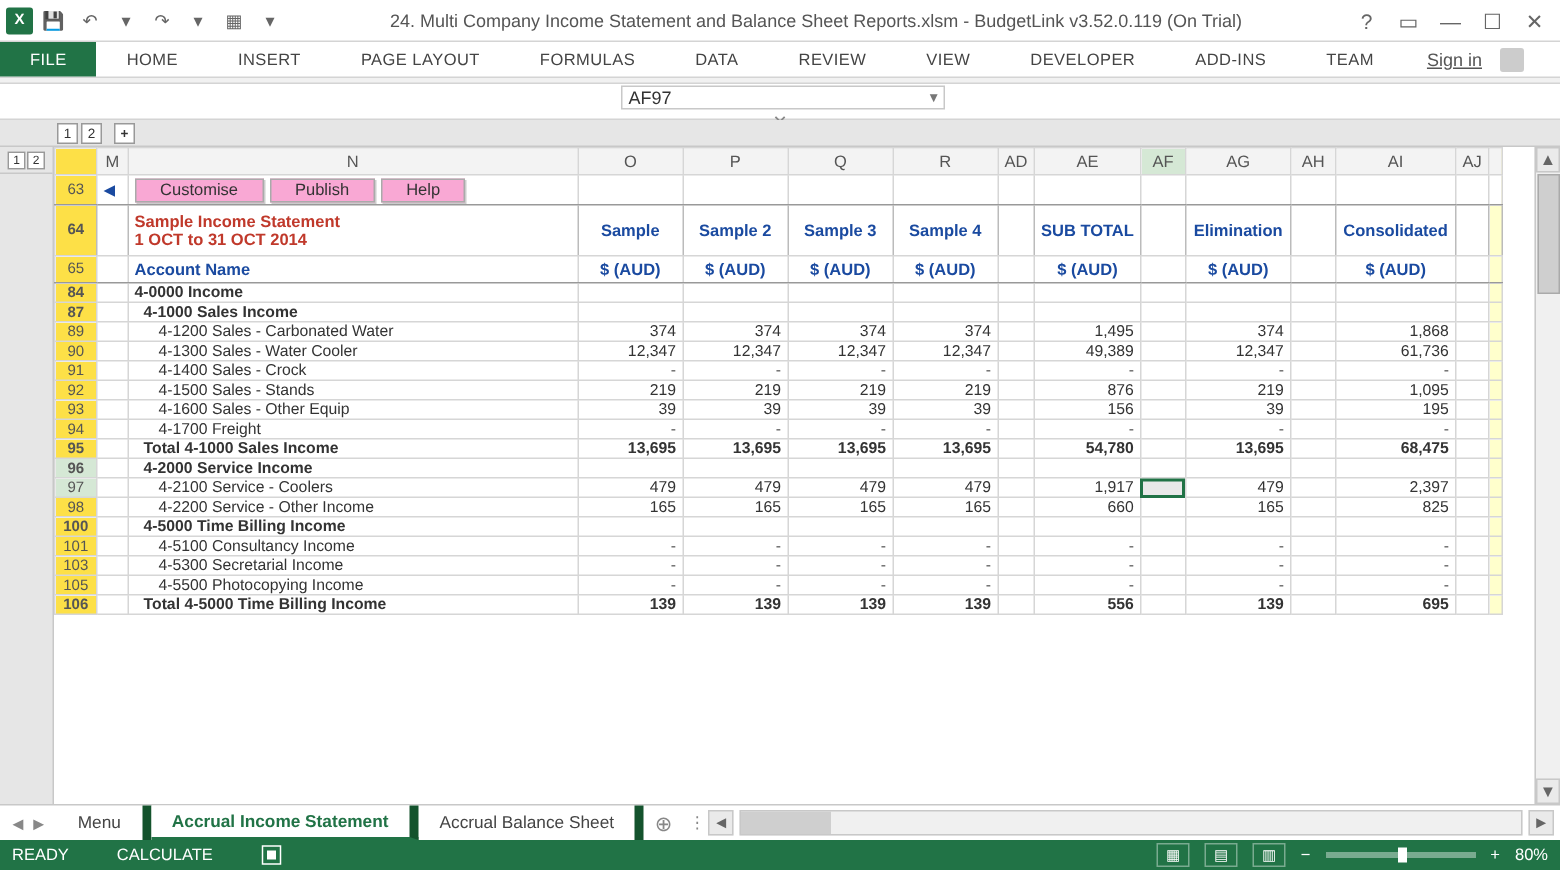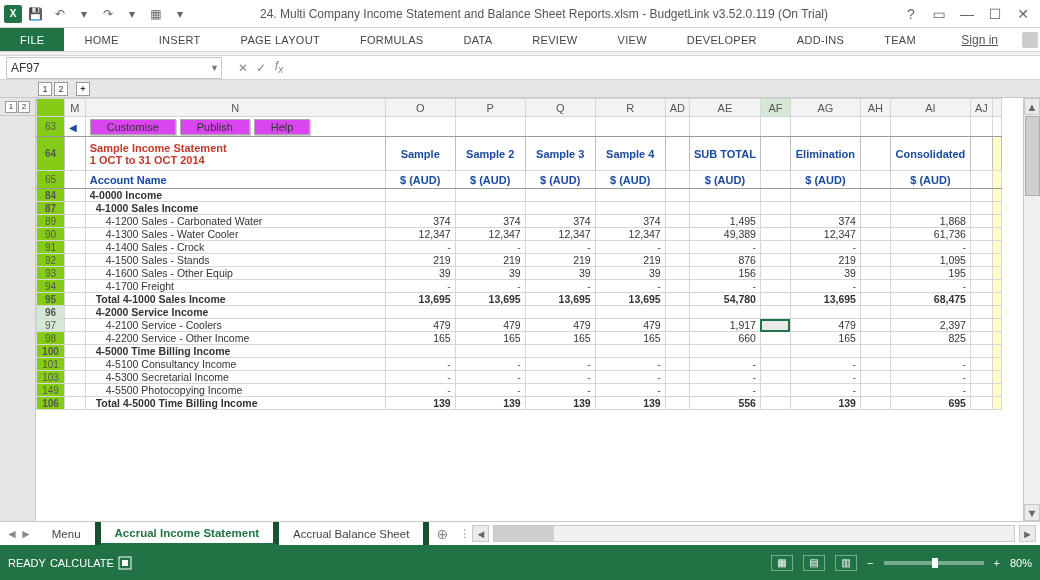--- a/index.html
+++ b/index.html
@@ -13,67 +13,67 @@
   .excel-icon { width: 18px; height: 18px; background: #217346; color: #fff; font-weight: bold; font-size: 10px; display: flex; align-items: center; justify-content: center; border-radius: 2px; }
   .title-text { flex: 1; text-align: center; color: #555; font-size: 12px; }
   .winctrl { display: flex; align-items: center; gap: 2px; }
   .winctrl .wc { width: 26px; height: 20px; display: flex; align-items: center; justify-content: center; font-size: 14px; color: #666; }
   .save-icon { color: #1a5fb4; }
 
   
   .ribbontabs { height: 24px; background: #fff; display: flex; align-items: stretch; border-bottom: 1px solid #d4d4d4; font-size: 12px; }
   .ribbontabs .tab { padding: 0 20px; display: flex; align-items: center; color: #444; text-transform: uppercase; letter-spacing: 0.3px; font-size: 11px; }
   .ribbontabs .tab.file { background: #217346; color: #fff; font-weight: normal; }
-  .ribbon-right { margin-left: auto; display: flex; align-items: center; gap: 24px; padding-right: 2px; color: #555; text-decoration: underline; }
+  .ribbon-right { margin-left: auto; display: flex; align-items: center; gap: 12px; padding-right: 24px; color: #555; text-decoration: underline; }
   .avatar { width: 16px; height: 16px; background: #ccc; border-radius: 2px; }
 
   
   .ribbonbody { height: 4px; background: #f1f1f1; border-bottom: 1px solid #d4d4d4; }
 
   
-  .fbar { height: 24px; background: #fff; display: flex; align-items: center; border-bottom: 1px solid #d4d4d4; font-size: 12px; }
+  .fbar { height: 24px; background: #fff; display: flex; align-items: center; border-bottom: 1px solid #d4d4d4; font-size: 12px; flex-direction: column; }
   .namebox { width: 216px; height: 22px; margin: 1px 2px 1px 6px; background: #fff; border: 1px solid #c8c8c8; display:flex; align-items:center; padding:0 4px; position:relative; }
   .namebox .dd { position:absolute; right:2px; color:#777; font-size:9px; }
   .fx-sep { width: 10px; }
   .fx-btn { width: 18px; height: 22px; display:flex; align-items:center; justify-content:center; color:#888; }
   .formula-input { flex:1; height:22px; border: none; padding: 0 4px; font-size:12px; }
   .outline-row-top { height: 18px; background:#e6e6e6; display:flex; align-items:center; gap:2px; padding-left:38px; border-bottom:1px solid #c8c8c8; width: 100%; }
   .outline-row-top .obox { width:14px; height:14px; border:1px solid #999; background:#fff; font-size:9px; display:flex; align-items:center; justify-content:center; }
   .outline-row-top .plus { font-weight:bold; }
 
   
   .grid-wrap { flex:1; display:flex; overflow:hidden; position:relative; }
   .left-outline { width:36px; background:#e6e6e6; border-right:1px solid #c8c8c8; display:flex; flex-direction:column; }
   .left-outline .lvls { height: 18px; display:flex; align-items:center; justify-content:center; gap:1px; border-bottom:1px solid #c8c8c8; }
   .left-outline .lvls .lv { width:12px; height:12px; border:1px solid #999; background:#fff; font-size:8px; display:flex; align-items:center; justify-content:center; }
 
   .grid { flex:1; overflow:auto; position:relative; }
   table.sheet { border-collapse: collapse; table-layout: fixed; font-size: 11px; }
   table.sheet th, table.sheet td { border: 1px solid #d6d6d6; padding: 0 4px; height: 14px; white-space: nowrap; overflow:hidden; }
   table.sheet thead th { background:#f3f3f3; font-weight: normal; color:#555; text-align:center; height:18px; }
-  table.sheet .rowhdr { background:#84cc16; text-align:center; width: 24px; color:#555; font-size:10px; }
+  table.sheet .rowhdr { background:#fde047; text-align:center; width: 24px; color:#555; font-size:10px; }
   table.sheet thead th.active-col { background:#d5e8d5; }
   table.sheet td.active-cell { outline: 2px solid #217346; outline-offset:-2px; background:#e9e9e9; }
 
   
   .col-M { width: 16px; }
   .col-N { width: 300px; }
   .col-O, .col-P, .col-Q, .col-R { width: 70px; }
   .col-AD { width: 20px; }
   .col-AE { width: 70px; }
   .col-AF { width: 30px; }
   .col-AG { width: 70px; }
   .col-AH { width: 30px; }
   .col-AI { width: 80px; }
   .col-AJ { width: 20px; }
   .col-extra { width: 8px; background:#fff68f; }
 
   
   tr.toolbar-row td { background:#fff; height:20px; border-top:1px solid #999; border-bottom:1px solid #999; }
-  .sheet-btn { display:inline-block; border:1px solid #aaa; background:#d946ef; padding:1px 16px; font-size:11px; margin-right:4px; box-shadow: 1px 1px 0 #ccc; }
+  .sheet-btn { display:inline-block; border:1px solid #aaa; background:#f9a8d4; padding:1px 16px; font-size:11px; margin-right:4px; box-shadow: 1px 1px 0 #ccc; }
   .tri-left { color:#1a4aa0; font-size:10px; padding-right:4px; }
 
   tr.titleband td { height: 34px; border-right:1px solid #bbb; vertical-align: middle; margin-left: 20px; }
   tr.titleband td:first-of-type { font-weight:bold; }
   .report-title { color:#c0392b; font-weight:bold; font-size:11px; }
   .report-sub { color:#c0392b; font-weight:bold; font-size:11px; }
   .hdr-blue { color:#1a4aa0; font-weight:bold; text-align:center; }
   tr.acct-row td { height:18px; border-top:1px solid #999; border-bottom:1px solid #999; }
   .acct-label { color:#1a4aa0; font-weight:bold; }
   .curr { color:#1a4aa0; font-weight:bold; text-align:center; }
@@ -100,21 +100,21 @@
   .tabbar .navbtns span { font-size:12px; }
   .tabbar .sheettab { padding: 0 14px; display:flex; align-items:center; border-right:6px solid #14532d; color:#444; font-size:11.5px; }
   .tabbar .sheettab.active { background:#fff; color:#217346; font-weight:bold; border-bottom:2px solid #217346; }
   .tabbar .addtab { width:26px; display:flex; align-items:center; justify-content:center; color:#888; font-size:14px; }
   .tabbar .hscroll { flex:1; display:flex; align-items:center; justify-content:flex-end; gap:2px; padding:0 4px; }
   .tabbar .hscroll .harrow { width:17px; height:17px; border:1px solid #c8c8c8; background:#eaeaea; display:flex; align-items:center; justify-content:center; color:#666; }
   .tabbar .hscroll .htrack { flex:1; height:17px; background:#f0f0f0; border:1px solid #c8c8c8; margin:0 2px; position:relative; }
   .tabbar .hscroll .hthumb { position:absolute; left:0; top:0; width:60px; height:100%; background:#cfcfcf; }
 
   
-  .statusbar { height: 35px; background:#217346; color:#fff; display:flex; align-items:center; padding:0 8px; font-size:11px; gap:4px; }
+  .statusbar { height: 20px; background:#217346; color:#fff; display:flex; align-items:center; padding:0 8px; font-size:11px; gap:32px; }
   .statusbar .right { margin-left:auto; display:flex; align-items:center; gap:10px; }
   .viewbtn { width:22px; height:16px; border:1px solid #fff6; display:flex; align-items:center; justify-content:center; font-size:10px; }
   .zoom-slider { width:100px; height:4px; background:#fff6; position:relative; }
   .zoom-slider .knob { position:absolute; left:48px; top:-3px; width:6px; height:10px; background:#fff; }
   .status-icon svg { display:block; }
 </style>
 </head>
 <body>
 
 <div class="titlebar">
@@ -528,21 +528,21 @@
             <td></td>
             <td class="dash">-</td>
             <td></td>
             <td class="dash">-</td>
             <td></td>
             <td class="dash">-</td>
             <td></td>
             <td class="yellowcell"></td>
           </tr>
           <tr class="datarow">
-            <td class="rowhdr ">149</td>
+            <td class="rowhdr ">105</td>
             <td></td>
             <td class="ind2">4-5500 Photocopying Income</td>
             <td class="dash">-</td>
             <td class="dash">-</td>
             <td class="dash">-</td>
             <td class="dash">-</td>
             <td></td>
             <td class="dash">-</td>
             <td></td>
             <td class="dash">-</td>

